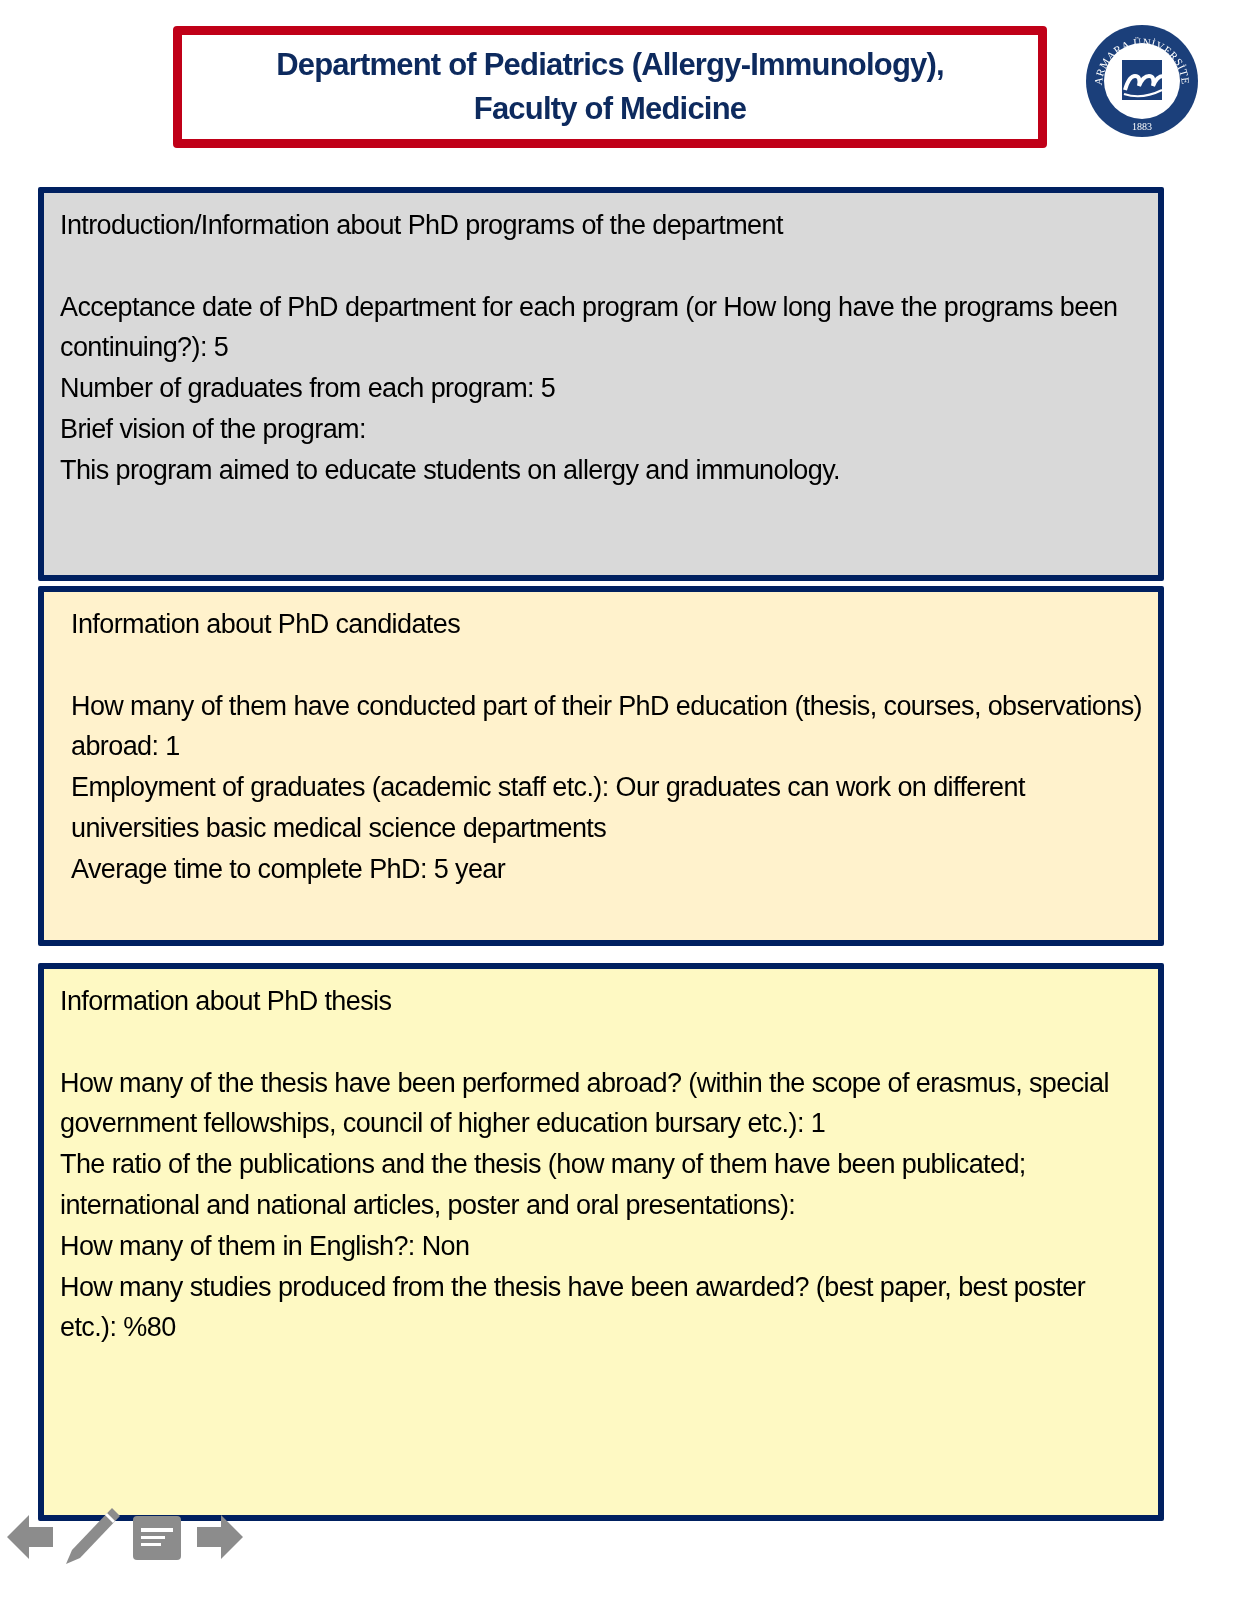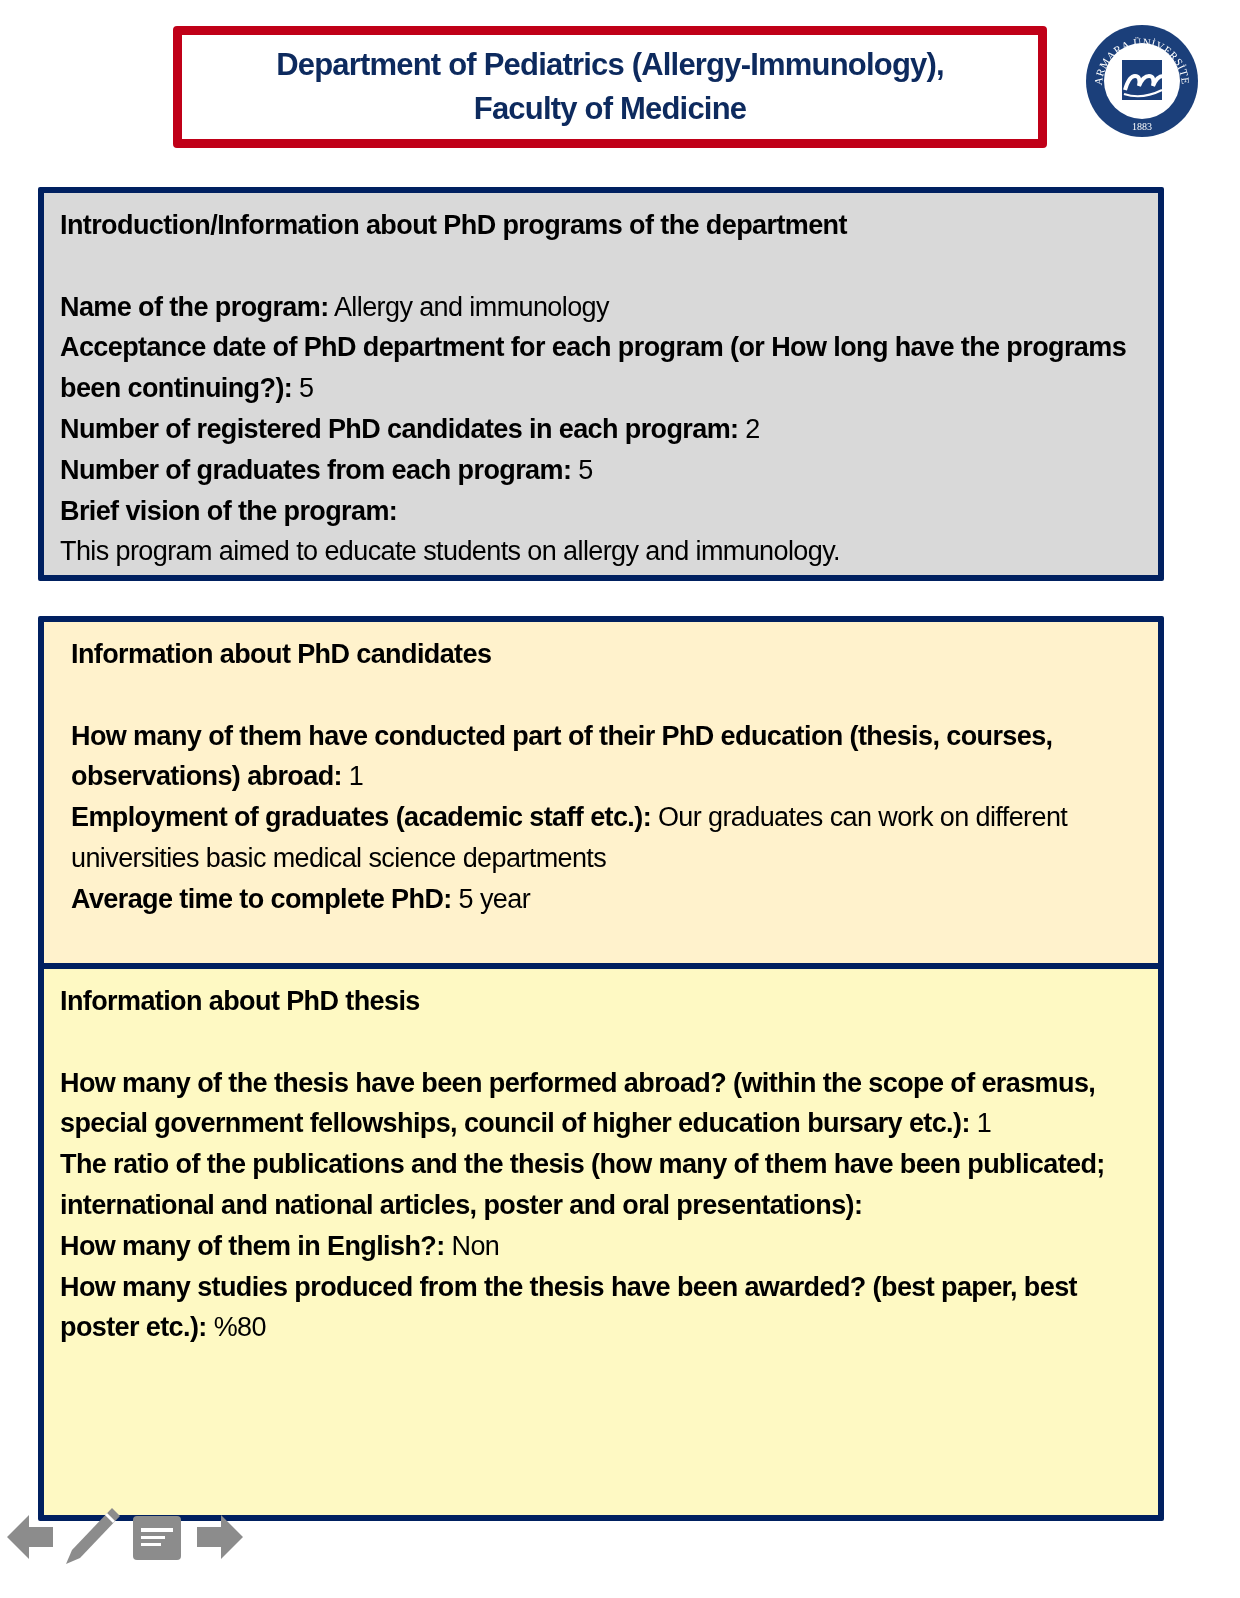--- a/index.html
+++ b/index.html
@@ -21,24 +21,24 @@
     .logo {
       position:absolute; left:1085px; top:24px; width:114px; height:114px;
     }
     .box {
       position:absolute; left:38px; width:1126px;
       border:6px solid #002060; border-radius:2px;
       padding:12px 16px 0 16px; box-sizing:border-box;
     }
     .box .line { font-size:27px; line-height:40.8px; white-space:nowrap; letter-spacing:-0.6px; }
     .box .line.wrap { white-space:normal; }
-    .b { font-weight:bold; }
+    .b { font-weight:normal; }
     .spacer { height:40.8px; }
     #box1 { top:187px; height:394px; background:#d9d9d9; }
-    #box2 { top:616px; height:360px; background:#fff2cc;padding-left:27px; }
+    #box2 { top:586px; height:360px; background:#fff2cc;padding-left:27px; }
     #box3 { top:963px; height:558px; background:#fef9c3; }
     .nav {
       position:absolute; left:0; top:1500px; width:250px; height:98px;
     }
     .nav > span { position:absolute; display:block; }
   </style>
 </head>
 <body>
 
 <div class="title-box">
@@ -59,23 +59,21 @@
     <text x="57" y="106" text-anchor="middle" font-family="Liberation Serif, serif" font-size="10" fill="#ffffff">1883</text>
     <rect x="37" y="36" width="40" height="40" fill="#1b3f7a"></rect>
     <path d="M 40 66 q 4 -14 10 -14 q 6 0 4 10 q 4 -10 10 -10 q 6 0 4 10 q 4 -10 10 -10" stroke="#ffffff" stroke-width="4" fill="none"></path>
     <path d="M 39 70 q 18 6 38 -4" stroke="#ffffff" stroke-width="2" fill="none"></path>
   </svg>
 </div>
 
 <div class="box" id="box1">
   <div class="line b">Introduction/Information about PhD programs of the department</div>
   <div class="spacer"></div>
-  <div class="line"><span class="b">Name of the program:</span><span> Allergy and immunology</span></div>
   <div class="line wrap"><span class="b">Acceptance date of PhD department for each program (or How long have the programs been continuing?):</span><span> 5</span></div>
-  <div class="line"><span class="b">Number of registered PhD candidates in each program:</span><span> 2</span></div>
   <div class="line"><span class="b">Number of graduates from each program:</span><span> 5</span></div>
   <div class="line"><span class="b">Brief vision of the program:</span></div>
   <div class="line">This program aimed to educate students on allergy and immunology.</div>
 </div>
 
 <div class="box" id="box2">
   <div class="line b">Information about PhD candidates</div>
   <div class="spacer"></div>
   <div class="line wrap"><span class="b">How many of them have conducted part of their PhD education (thesis, courses, observations) abroad:</span><span> 1</span></div>
   <div class="line wrap"><span class="b">Employment of graduates (academic staff etc.):</span><span> Our graduates can work on different universities basic medical science departments</span></div>

